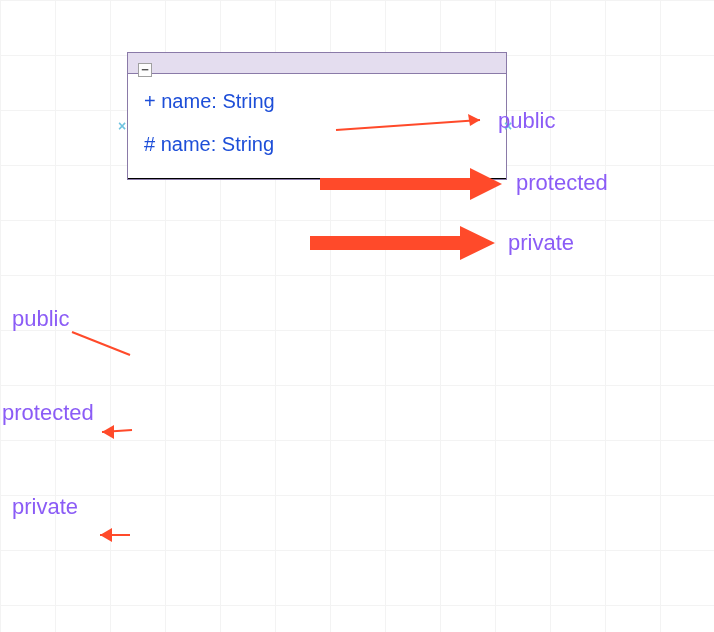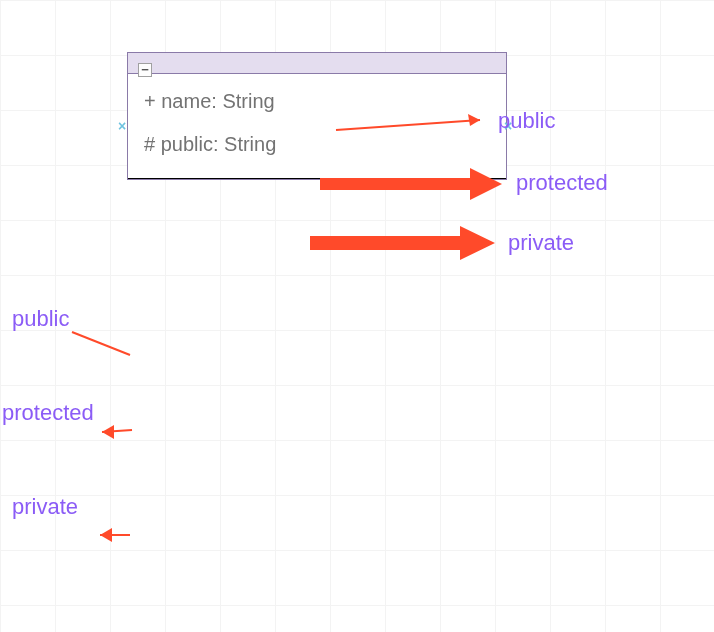--- a/index.html
+++ b/index.html
@@ -46,21 +46,21 @@
     text-align: center;
     color: #555;
     font-weight: bold;
   }
   .uml-section {
     padding: 6px 0;
   }
   .uml-row {
     padding: 10px 16px;
     font-size: 20px;
-    color: #737373;
+    color: #1d4ed8;
   }
   .divider {
     border-top: 1.5px solid #000;
     margin: 6px 0 0 0;
   }
   .handle {
     position: absolute;
     color: #6fc3e0;
     font-size: 14px;
     font-weight: bold;
@@ -82,21 +82,21 @@
 </style>
 </head>
 <body>
 
 <div class="uml-class">
   <div class="uml-header">
     <div class="collapse-icon">−</div>
   </div>
   <div class="uml-section">
     <div class="uml-row">+ name: String</div>
-    <div class="uml-row"># public: String</div>
+    <div class="uml-row"># name: String</div>
   </div>
   <div class="divider"></div>
 </div>
 
 <div class="handle" style="left:118px; top:118px;">×</div>
 <div class="handle" style="left:504px; top:118px;">×</div>
 
 <div class="annotation" style="left:498px; top:108px;">public</div>
 <div class="annotation" style="left:516px; top:170px;">protected</div>
 <div class="annotation" style="left:508px; top:230px;">private</div>

